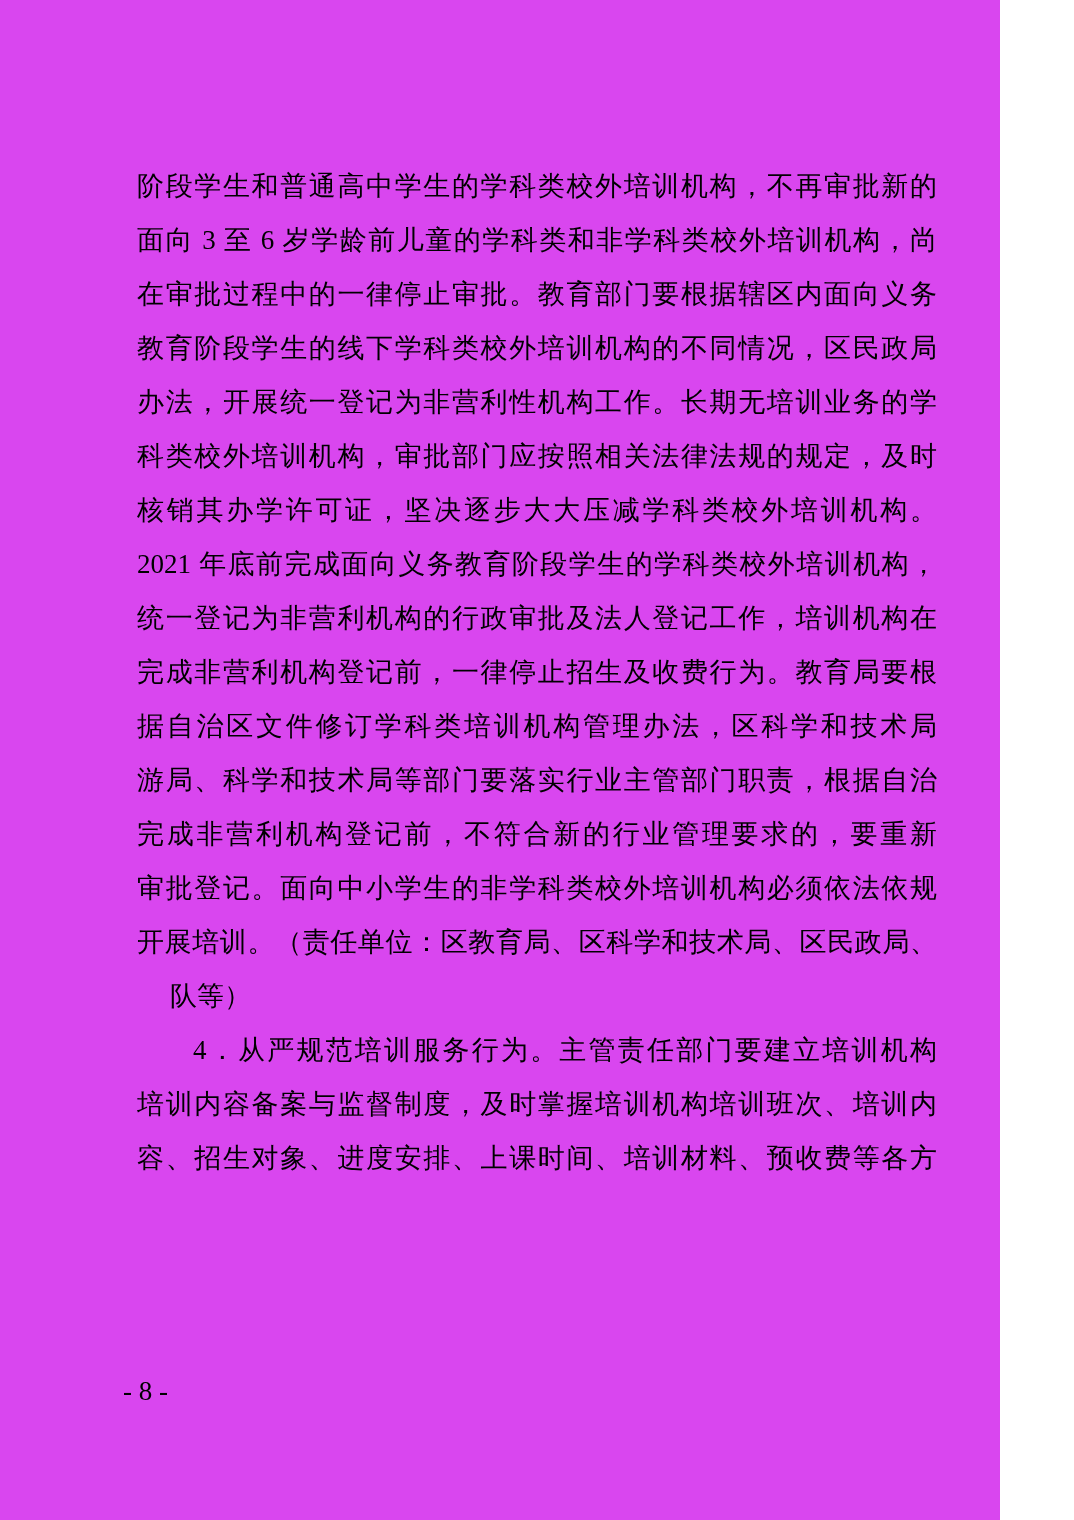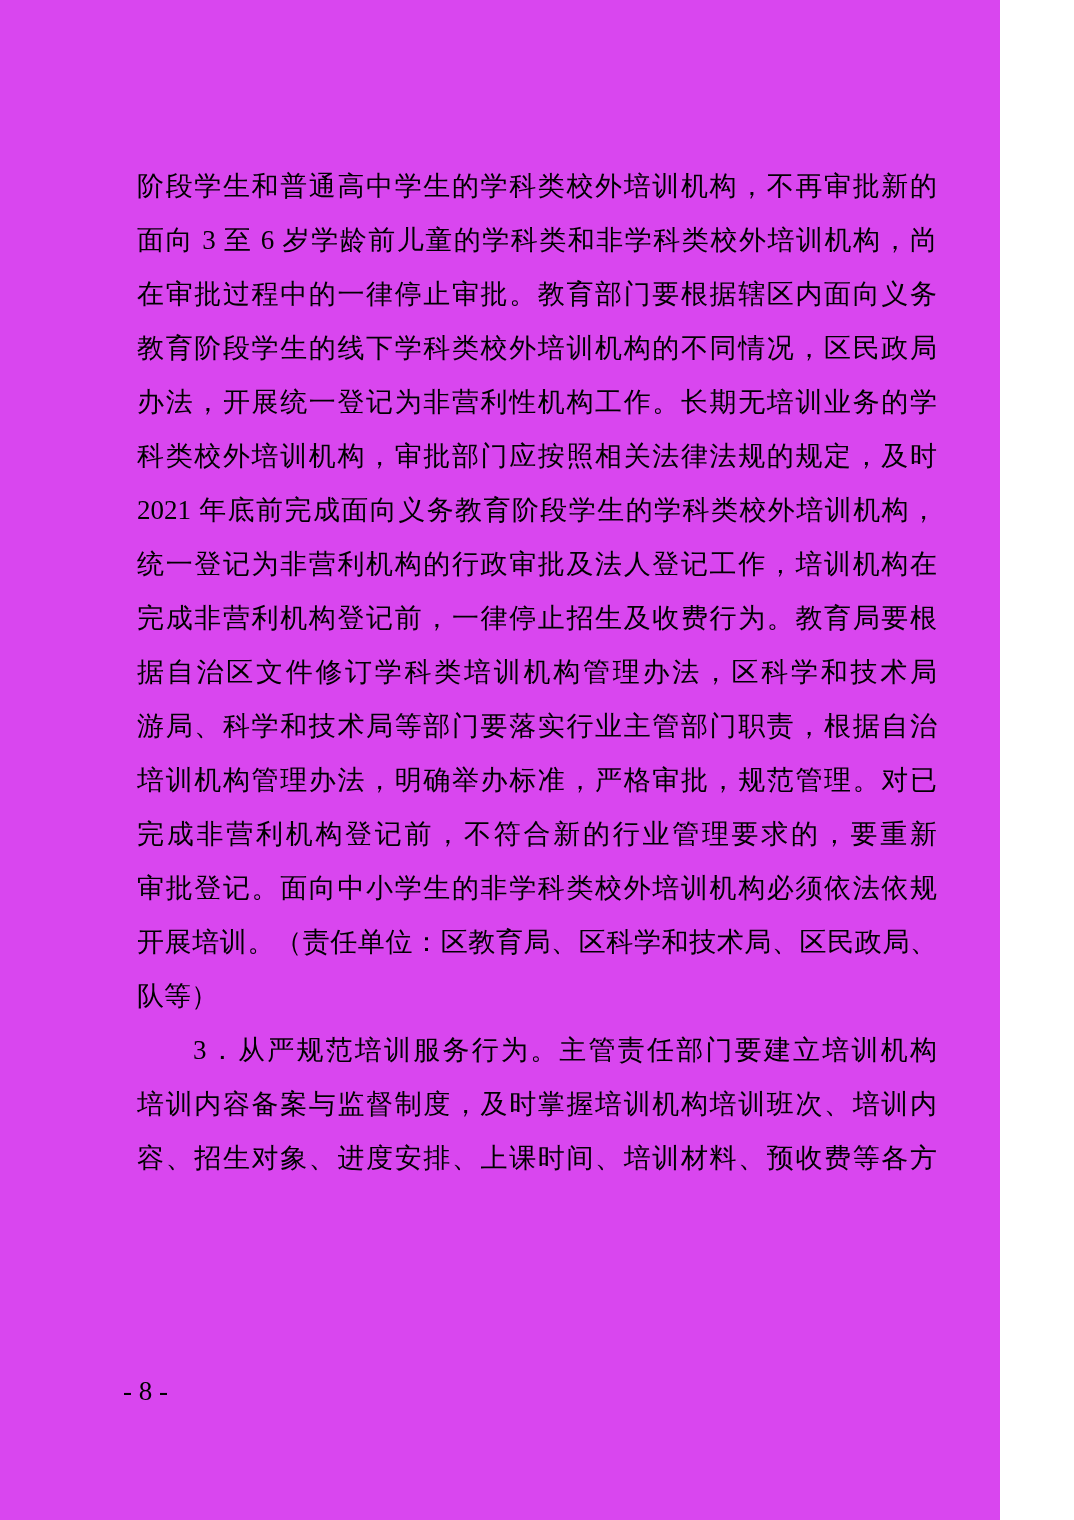--- a/index.html
+++ b/index.html
@@ -29,20 +29,21 @@
     letter-spacing: 0;
     text-align: justify;
     text-align-last: justify;
     text-justify: inter-ideograph;
     white-space: normal;
     overflow: hidden;
   }
   .line.para-end {
     text-align: center;
     text-align-last: left;
+    margin-left: 33px;
   }
   .line.indent {
     text-indent: 56px;
   }
   .page-number {
     position: absolute;
     left: 123px;
     top: 1368px;
     height: 46px;
     line-height: 46px;
@@ -54,28 +55,28 @@
 <body>
 
 <div class="page">
   <div class="text-block">
     <div class="line">阶段学生和普通高中学生的学科类校外培训机构，不再审批新的</div>
     <div class="line">面向 3 至 6 岁学龄前儿童的学科类和非学科类校外培训机构，尚</div>
     <div class="line">在审批过程中的一律停止审批。教育部门要根据辖区内面向义务</div>
     <div class="line">教育阶段学生的线下学科类校外培训机构的不同情况，区民政局</div>
     <div class="line">办法，开展统一登记为非营利性机构工作。长期无培训业务的学</div>
     <div class="line">科类校外培训机构，审批部门应按照相关法律法规的规定，及时</div>
+    <div class="line">核销其办学许可证，坚决逐步大大压减学科类校外培训机构。</div>
     <div class="line">2021 年底前完成面向义务教育阶段学生的学科类校外培训机构，</div>
     <div class="line">统一登记为非营利机构的行政审批及法人登记工作，培训机构在</div>
     <div class="line">完成非营利机构登记前，一律停止招生及收费行为。教育局要根</div>
     <div class="line">据自治区文件修订学科类培训机构管理办法，区科学和技术局</div>
     <div class="line">游局、科学和技术局等部门要落实行业主管部门职责，根据自治</div>
-    <div class="line">培训机构管理办法，明确举办标准，严格审批，规范管理。对已</div>
     <div class="line">完成非营利机构登记前，不符合新的行业管理要求的，要重新</div>
     <div class="line">审批登记。面向中小学生的非学科类校外培训机构必须依法依规</div>
     <div class="line">开展培训。（责任单位：区教育局、区科学和技术局、区民政局、</div>
     <div class="line para-end">队等）</div>
-    <div class="line indent">3．从严规范培训服务行为。主管责任部门要建立培训机构</div>
+    <div class="line indent">4．从严规范培训服务行为。主管责任部门要建立培训机构</div>
     <div class="line">培训内容备案与监督制度，及时掌握培训机构培训班次、培训内</div>
     <div class="line">容、招生对象、进度安排、上课时间、培训材料、预收费等各方</div>
   </div>
   <div class="page-number">- 8 -</div>
 </div>
 
 </body></html>

